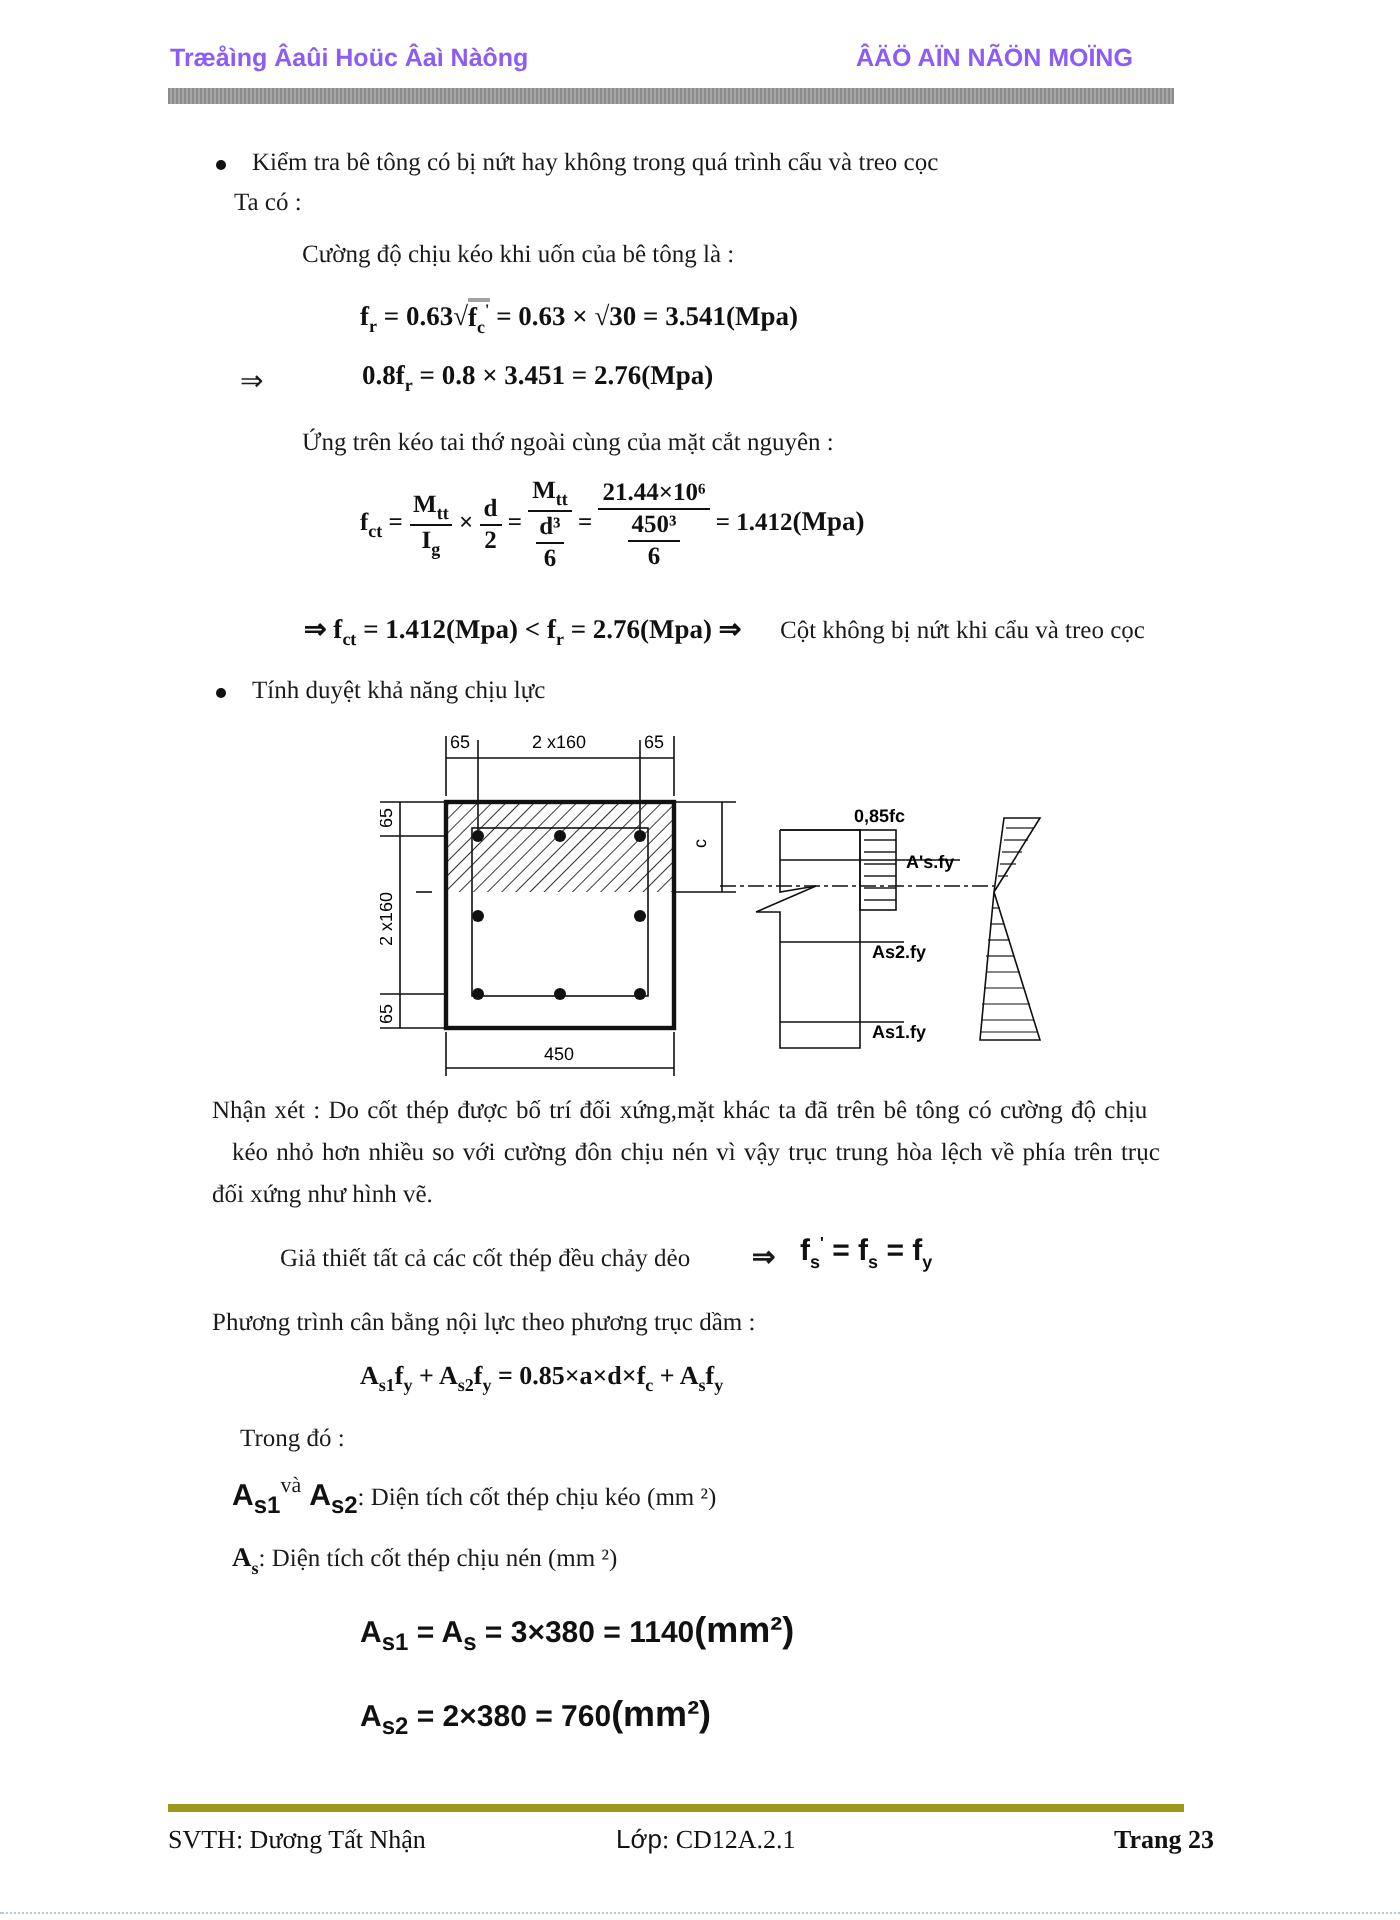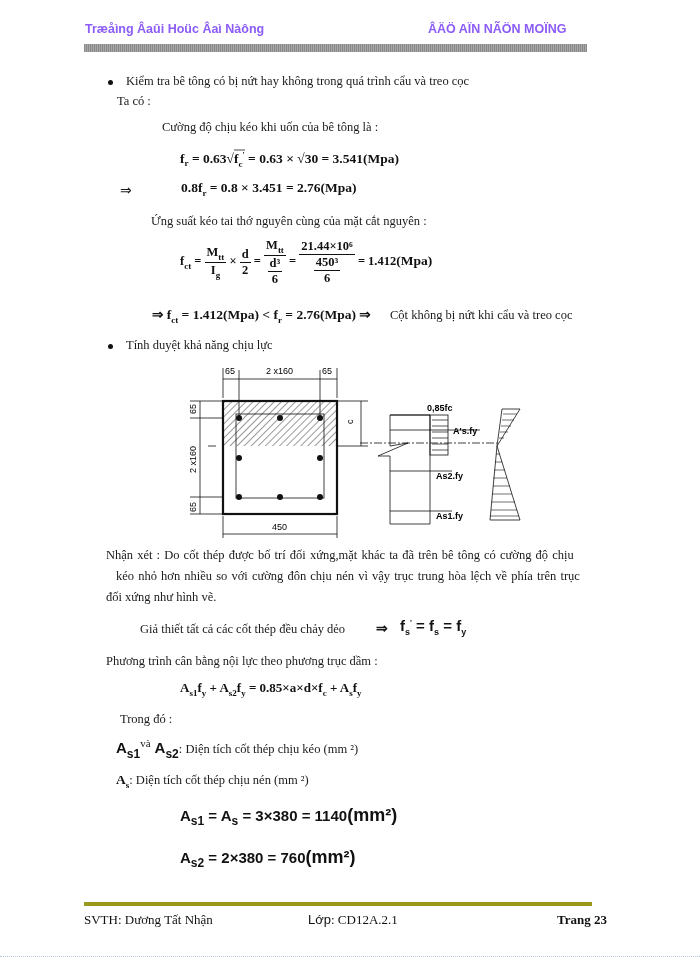--- a/index.html
+++ b/index.html
@@ -25,32 +25,32 @@
 </head>
 <body>
 
 <div class="abs hdr" style="left:85px; top:22px;">Træåìng  Âaûi Hoüc Âaì Nàông</div>
 <div class="abs hdr" style="left:428px; top:22px;">ÂÄÖ AÏN NÃÖN MOÏNG</div>
 <div class="abs hdr-bar"></div>
 
 <div class="abs bullet" style="left:108px; top:80px;"></div>
 <div class="abs txt" style="left:126px; top:74px;">Kiểm tra bê tông có bị nứt hay không trong quá trình  cẩu và treo cọc</div>
 <div class="abs txt" style="left:117px; top:94px;">Ta có :</div>
-<div class="abs txt" style="left:162px; top:120px;">Cường độ chịu  kéo khi uốn của bê tông là :</div>
+<div class="abs txt" style="left:151px; top:120px;">Cường độ chịu  kéo khi uốn của bê tông là :</div>
 
 <div class="abs eq" style="left:180px; top:150px;">
   <span>f</span><sub>r</sub><span> = 0.63√</span><span style="border-top:2px solid #a3a3a3;font-family:Liberation Serif, serif;"><span>f</span><sub>c</sub><sup>'</sup></span><span> = 0.63 × √30 = 3.541</span><span>(Mpa)</span>
 </div>
 
 <div class="abs txt" style="left:120px; top:182px; font-size:14px;">⇒</div>
 <div class="abs eq" style="left:181px; top:180px;">
   <span>0.8f</span><sub>r</sub><span> = 0.8 × 3.451 = 2.76</span><span>(Mpa)</span>
 </div>
 
-<div class="abs txt" style="left:151px; top:214px;">Ứng suất kéo tai thớ nguyên  cùng  của mặt cắt nguyên  :</div>
+<div class="abs txt" style="left:151px; top:214px;">Ứng trên kéo tai thớ ngoài  cùng  của mặt cắt nguyên  :</div>
 
 <div class="abs eq" style="left:180px; top:238px; font-size:12.5px;">
   <span>f</span><sub>ct</sub>
   <span>=</span>
   <span class="frac"><span class="num"><span>M</span><sub>tt</sub></span><span class="den" style="border:none;"><span>I</span><sub>g</sub></span></span>
   <span>×</span>
   <span class="frac"><span class="num">d</span><span class="den">2</span></span>
   <span>=</span>
   <span class="frac"><span class="num"><span>M</span><sub>tt</sub></span><span class="den"><span class="frac"><span class="num">d³</span><span class="den">6</span></span></span></span>
   <span>=</span>

